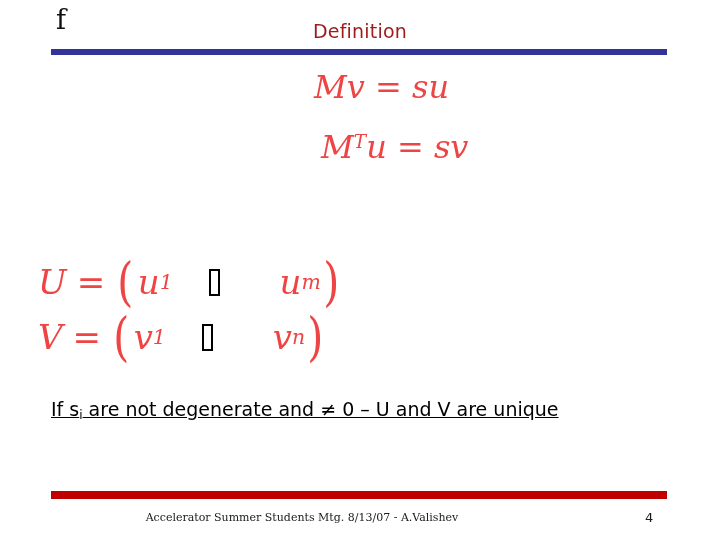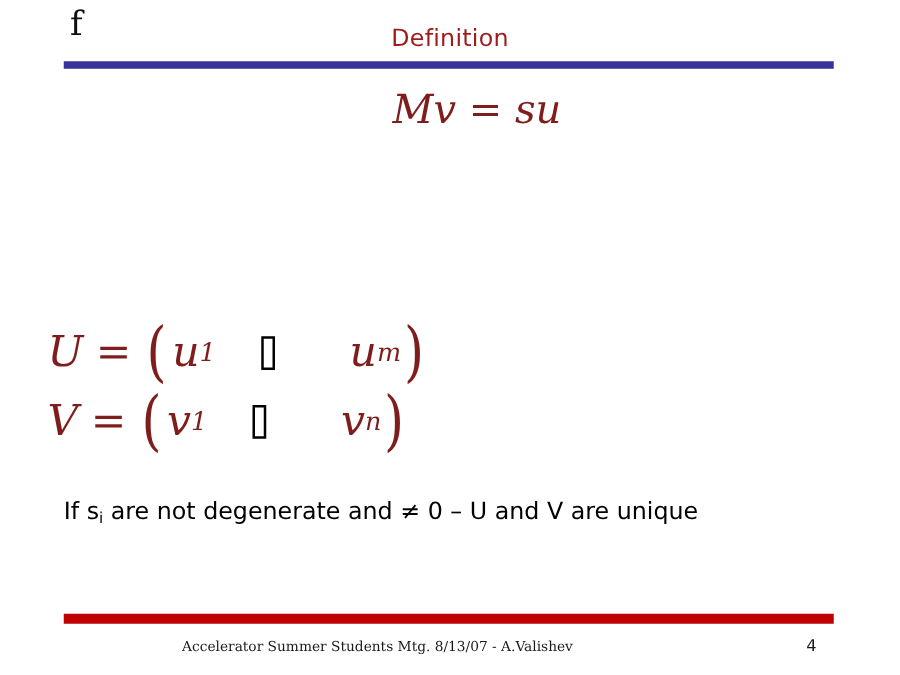--- a/index.html
+++ b/index.html
@@ -67,32 +67,33 @@
   }
   .line-vectors {
     left: 50px;
     top: 196px;
     font-size: 21px;
   }
   .line-unique {
     left: 51px;
     top: 398px;
     font-size: 19px;
+    text-decoration: underline;
   }
   .line-unique .sub {
     font-size: 12px;
     vertical-align: -0.25em;
   }
 
   
   .eq {
     position: absolute;
     font-family: "DejaVu Serif", serif;
     font-style: italic;
-    color: #7f1d1d;
+    color: #ef4444;
     white-space: nowrap;
   }
   .eq .op {
     font-style: normal;
   }
   .eq sub {
     font-size: 0.60em;
     font-style: italic;
     vertical-align: -0.35em;
   }
@@ -182,20 +183,25 @@
   <div class="slide-title">Definition</div>
   <div class="title-rule"></div>
 
 
   <div class="eq eq-mv">
     <span>M</span><span>v</span>
     <span class="op">=</span>
     <span>s</span><span>u</span>
   </div>
 
+  <div class="eq eq-mtu">
+    <span>M</span><sup>T</sup><span>u</span>
+    <span class="op">=</span>
+    <span>s</span><span>v</span>
+  </div>
 
 
   <div class="eq eq-matrix eq-U">
     <span class="lhs">U</span>
     <span class="op">=</span>
     <span class="paren">(</span>
     <span class="cell-first">u</span>
       <sub>1</sub>
     <span class="gap-a"></span>
     <span class="tofu"></span>

